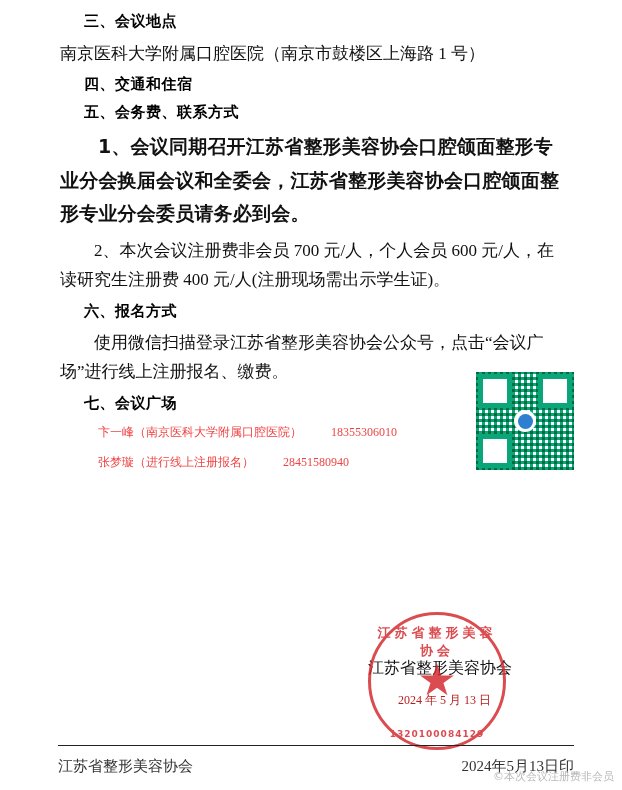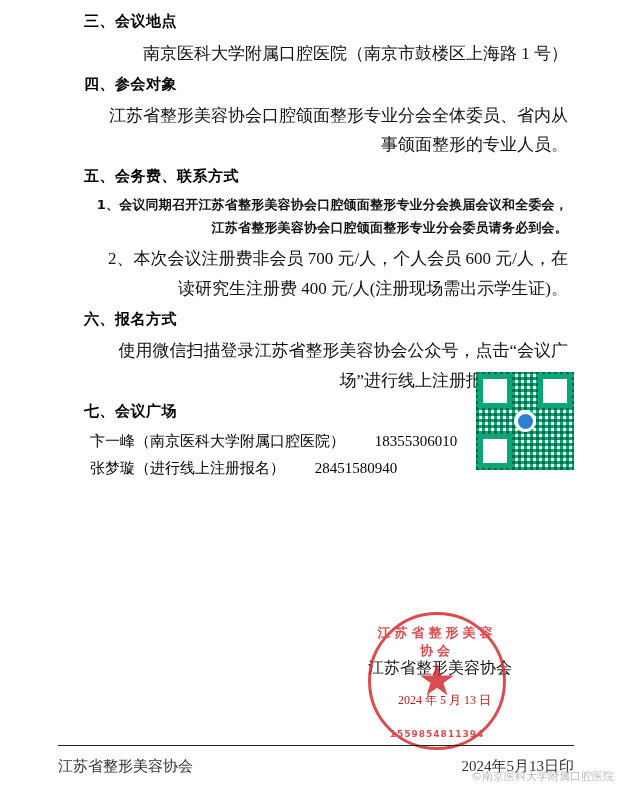--- a/index.html
+++ b/index.html
@@ -31,39 +31,38 @@
     padding-left: 24px;
     line-height: 1.5;
     color: #000;
   }
   .p {
     font-size: 17px;
     line-height: 1.72;
     margin: 0 0 5px 0;
     text-indent: 2em;
     color: #111;
-    text-align: right;
   }
   .p.noindent {
     text-indent: 0;
   }
   .p.bold {
     font-family: "DejaVu Sans", "Liberation Sans", sans-serif;
     font-weight: bold;
-    font-size: 13px;
+    font-size: 19px;
     letter-spacing: 0.2px;
     line-height: 1.78;
   }
   .contact-line {
-    font-size: 15px;
+    font-size: 12px;
     line-height: 1.8;
-    margin: 0;
+    margin: 8px;
     padding-left: 30px;
     white-space: nowrap;
-    color: #000000;
+    color: #ef4444;
   }
   .contact-line .tel {
     margin-left: 26px;
   }
   .num {
     font-family: "Liberation Serif", serif;
   }
   
   .qr-wrap {
     position: absolute;
@@ -199,22 +198,21 @@
   }
 </style>
 </head>
 <body>
 
 <div class="page">
 
   <h2 class="h">三、会议地点</h2>
   <p class="p noindent">南京医科大学附属口腔医院（南京市鼓楼区上海路 1 号）</p>
 
-  <h2 class="h">四、参会对象</h2>
-  <p class="p">江苏省整形美容协会口腔颌面整形专业分会全体委员、省内从事颌面整形的专业人员。</p>
+  <h2 class="h">四、交通和住宿</h2>
 
   <h2 class="h">五、会务费、联系方式</h2>
   <p class="p bold">1、会议同期召开江苏省整形美容协会口腔颌面整形专业分会换届会议和全委会，江苏省整形美容协会口腔颌面整形专业分会委员请务必到会。</p>
   <p class="p">2、本次会议注册费非会员 700 元/人，个人会员 600 元/人，在读研究生注册费 400 元/人(注册现场需出示学生证)。</p>
 
   <h2 class="h">六、报名方式</h2>
   <p class="p">使用微信扫描登录江苏省整形美容协会公众号，点击“会议广场”进行线上注册报名、缴费。</p>
 
   <h2 class="h">七、会议广场</h2>
 
@@ -235,23 +233,23 @@
         </div>
     </div>
   </div>
 
   <div class="org-line">江苏省整形美容协会</div>
   <div class="date-line num">2024 年 5 月 13 日</div>
 
   <div class="seal">
     <div class="seal-top">江苏省整形美容协会</div>
     <div class="star">★</div>
-    <div class="seal-bottom num">1559854811394</div>
+    <div class="seal-bottom num">1320100084129</div>
   </div>
 
   <div class="footer-rule"></div>
   <div class="footer">
     <span>江苏省整形美容协会</span>
     <span>2024年5月13日印</span>
   </div>
 
-  <div class="watermark">©南京医科大学附属口腔医院</div>
+  <div class="watermark">©本次会议注册费非会员</div>
 </div>
 
 </body></html>

